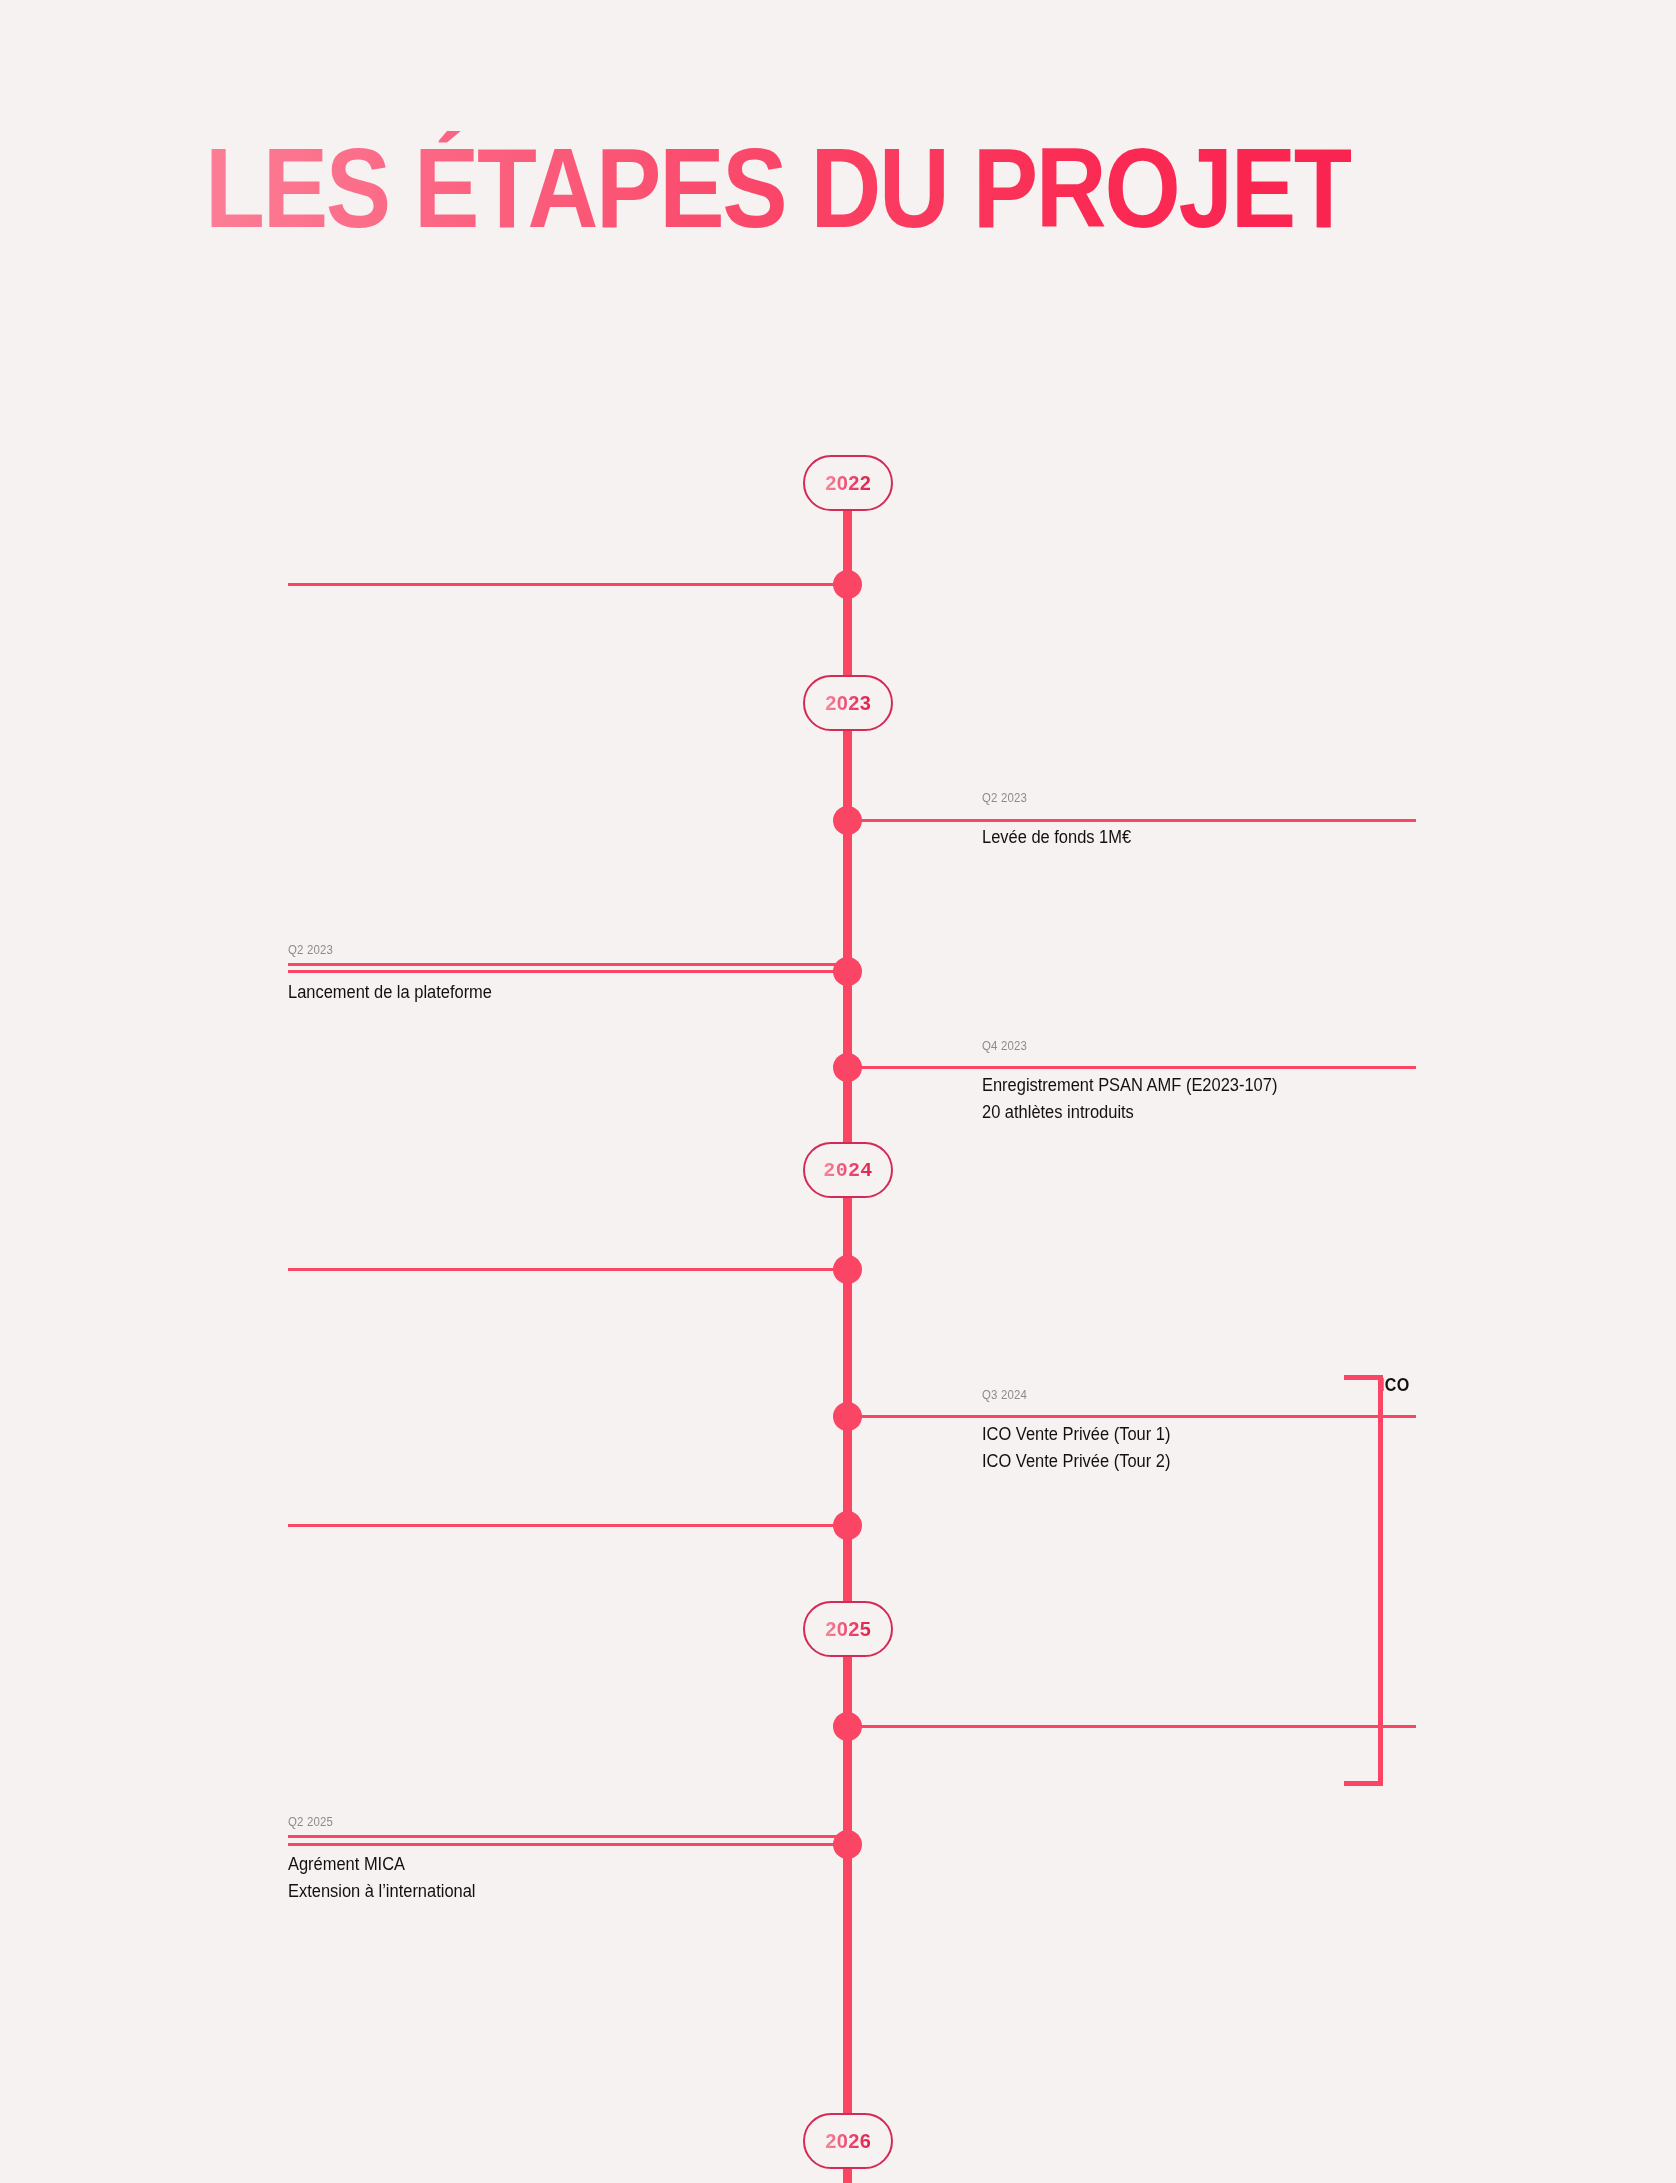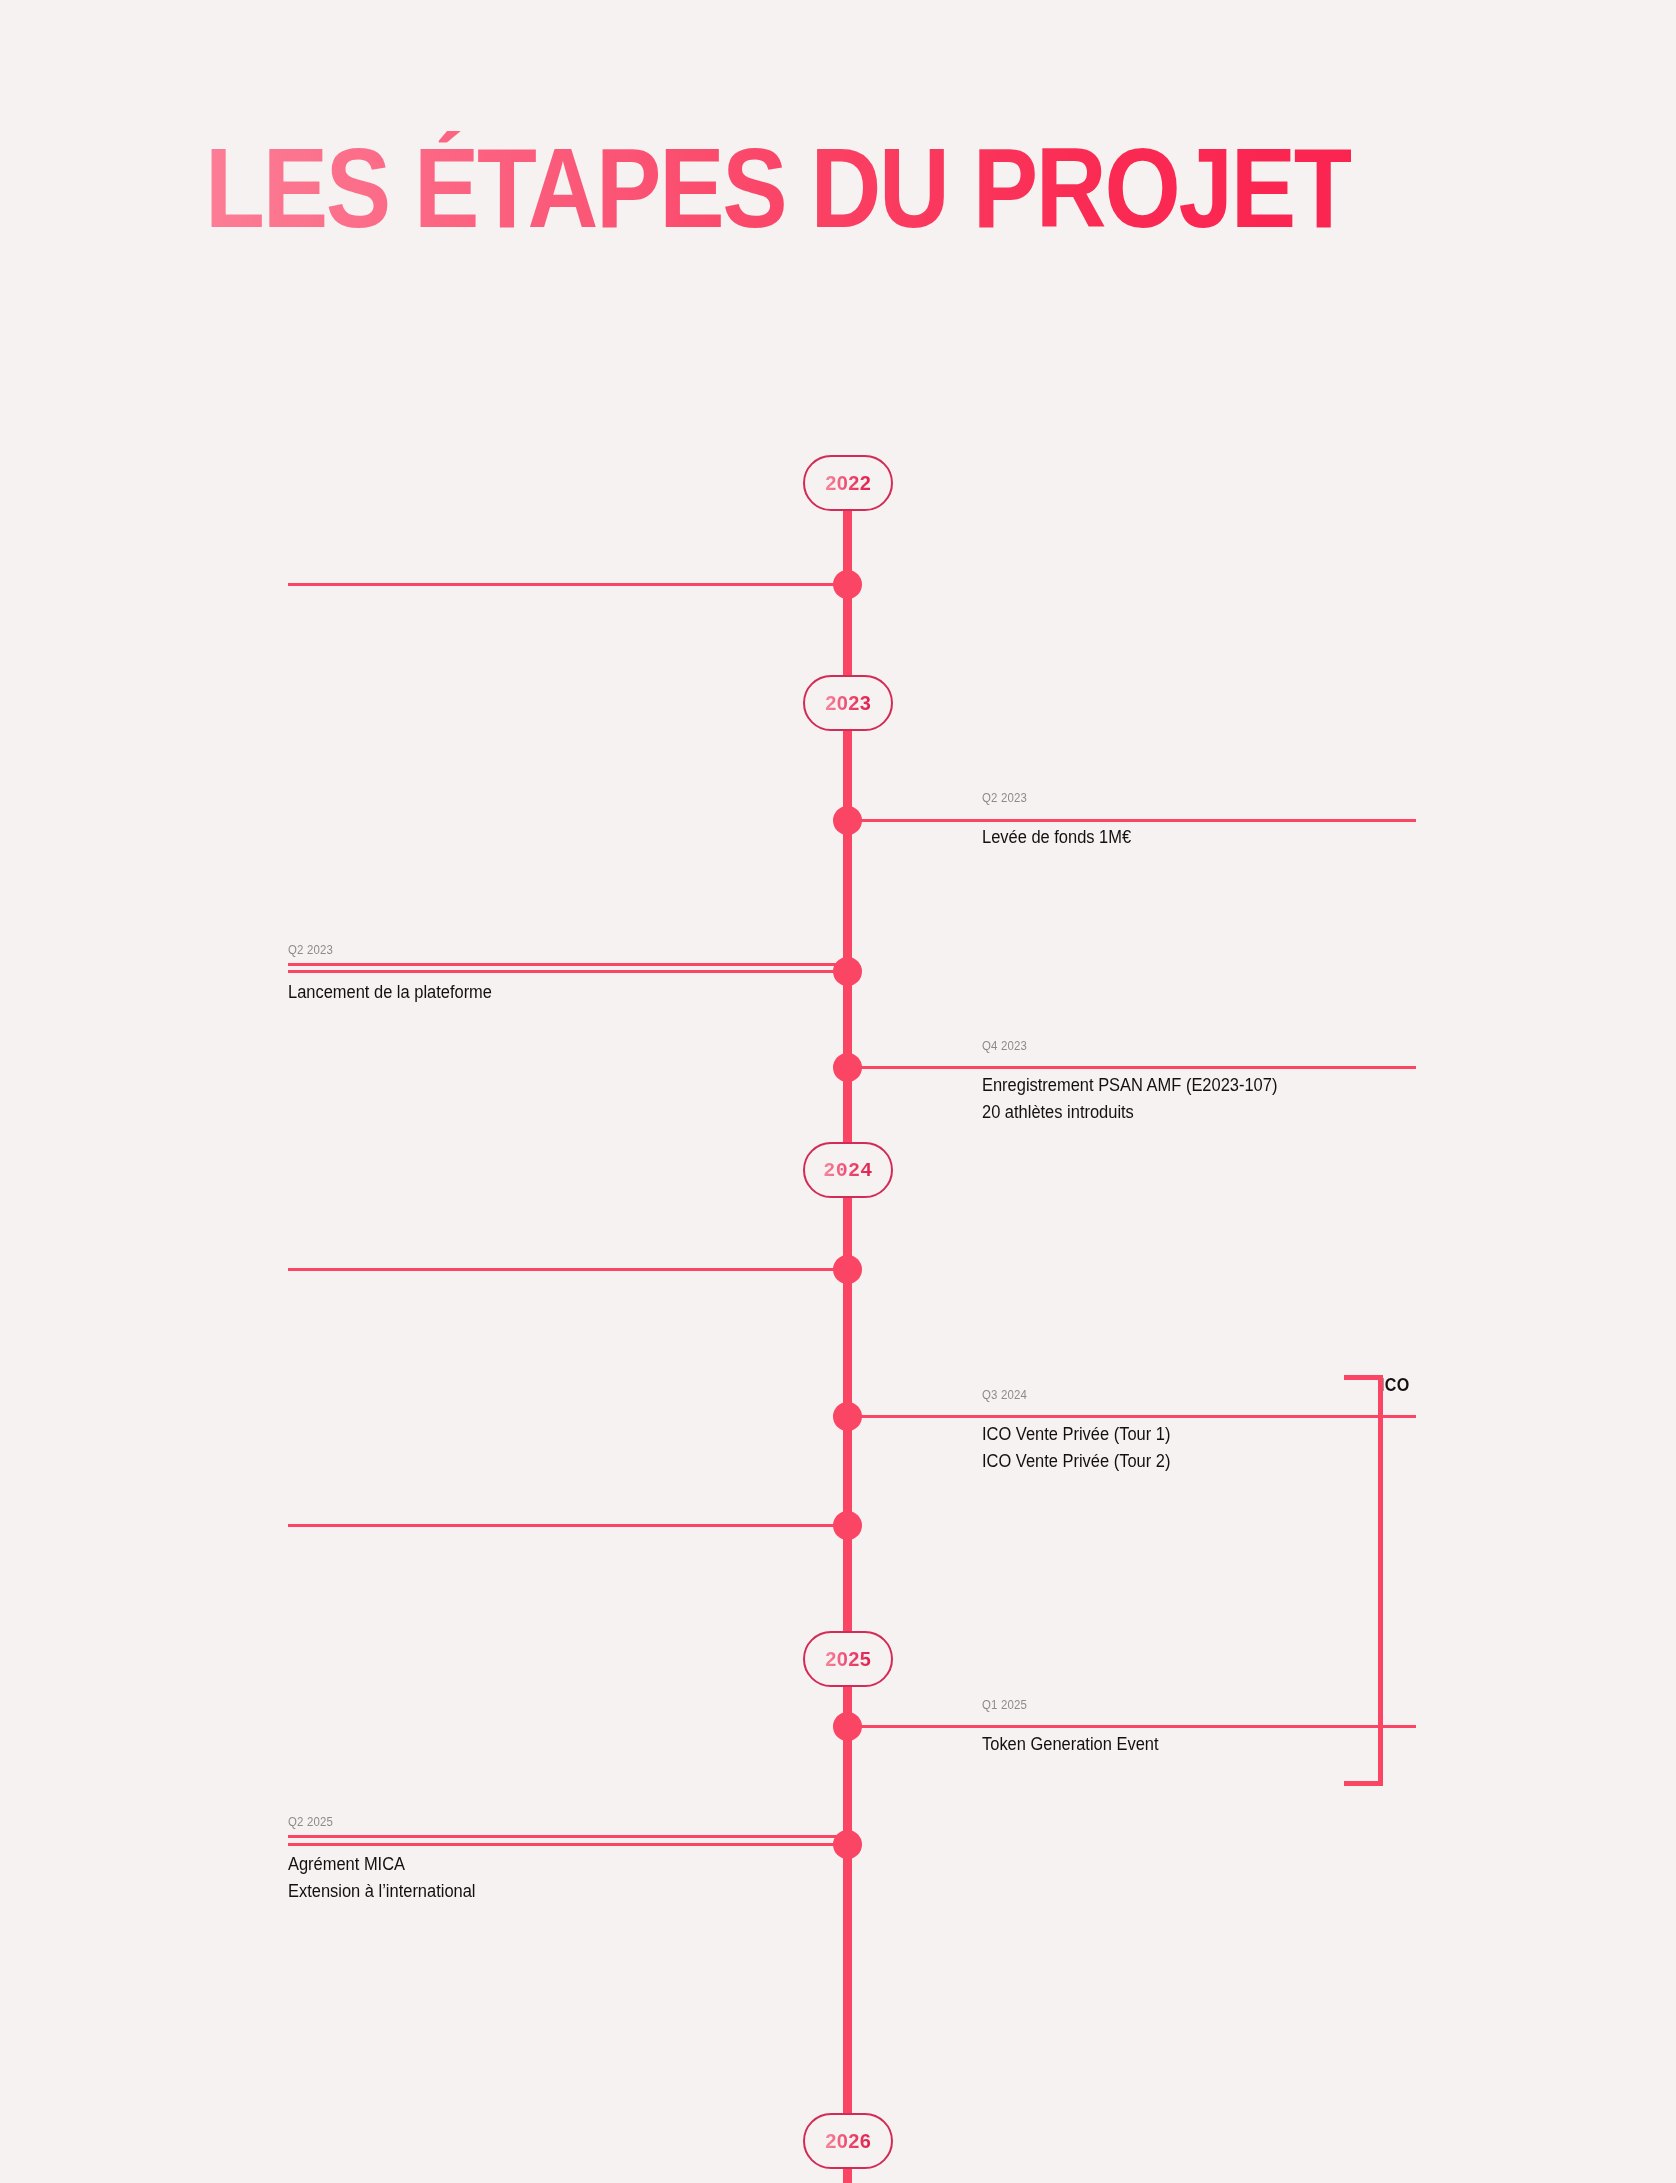--- a/index.html
+++ b/index.html
@@ -107,21 +107,21 @@
 
   <div class="year-badge" style="top:455px;">
     <span>2022</span>
   </div>
   <div class="year-badge" style="top:675px;">
     <span>2023</span>
   </div>
   <div class="year-badge" style="top:1142px;font-family:Liberation Mono, monospace;">
     <span>2024</span>
   </div>
-  <div class="year-badge" style="top:1601px;margin-top:30px;">
+  <div class="year-badge" style="top:1601px;">
     <span>2025</span>
   </div>
   <div class="year-badge" style="top:2113px;">
     <span>2026</span>
   </div>
 
   <div class="node-dot" style="top:570px;"></div>
   <div class="connector" style="left:288px; top:583px; width:555px;"></div>
 
   <div class="node-dot" style="top:806px;"></div>
@@ -156,24 +156,20 @@
     <div class="qtr">Q3 2024</div>
     <div class="desc" style="margin-top:17.5px;">ICO Vente Privée (Tour 1)</div>
     <div class="desc" style="margin-top:0;">ICO Vente Privée (Tour 2)</div>
   </div>
 
   <div class="node-dot" style="top:1511px;"></div>
   <div class="connector" style="left:288px; top:1524px; width:555px;"></div>
 
   <div class="node-dot" style="top:1712px;"></div>
   <div class="connector" style="left:848px; top:1725px; width:568px;"></div>
-  <div class="entry right" style="left:982px; top:1697px; width:611px;">
-    <div class="qtr">Q1 2025</div>
-    <div class="desc" style="margin-top:17.5px;">Token Generation Event</div>
-  </div>
 
   <div class="node-dot" style="top:1830px;"></div>
   <div class="connector" style="left:288px; top:1843px; width:555px;"></div>
   <div class="entry left" style="left:288px; top:1814px; width:559px;">
     <div class="qtr">Q2 2025</div>
     <div class="ruler" style="margin-top:6.1px;"></div>
     <div class="desc">Agrément MICA</div>
     <div class="desc" style="margin-top:0;">Extension à l’international</div>
   </div>
 

